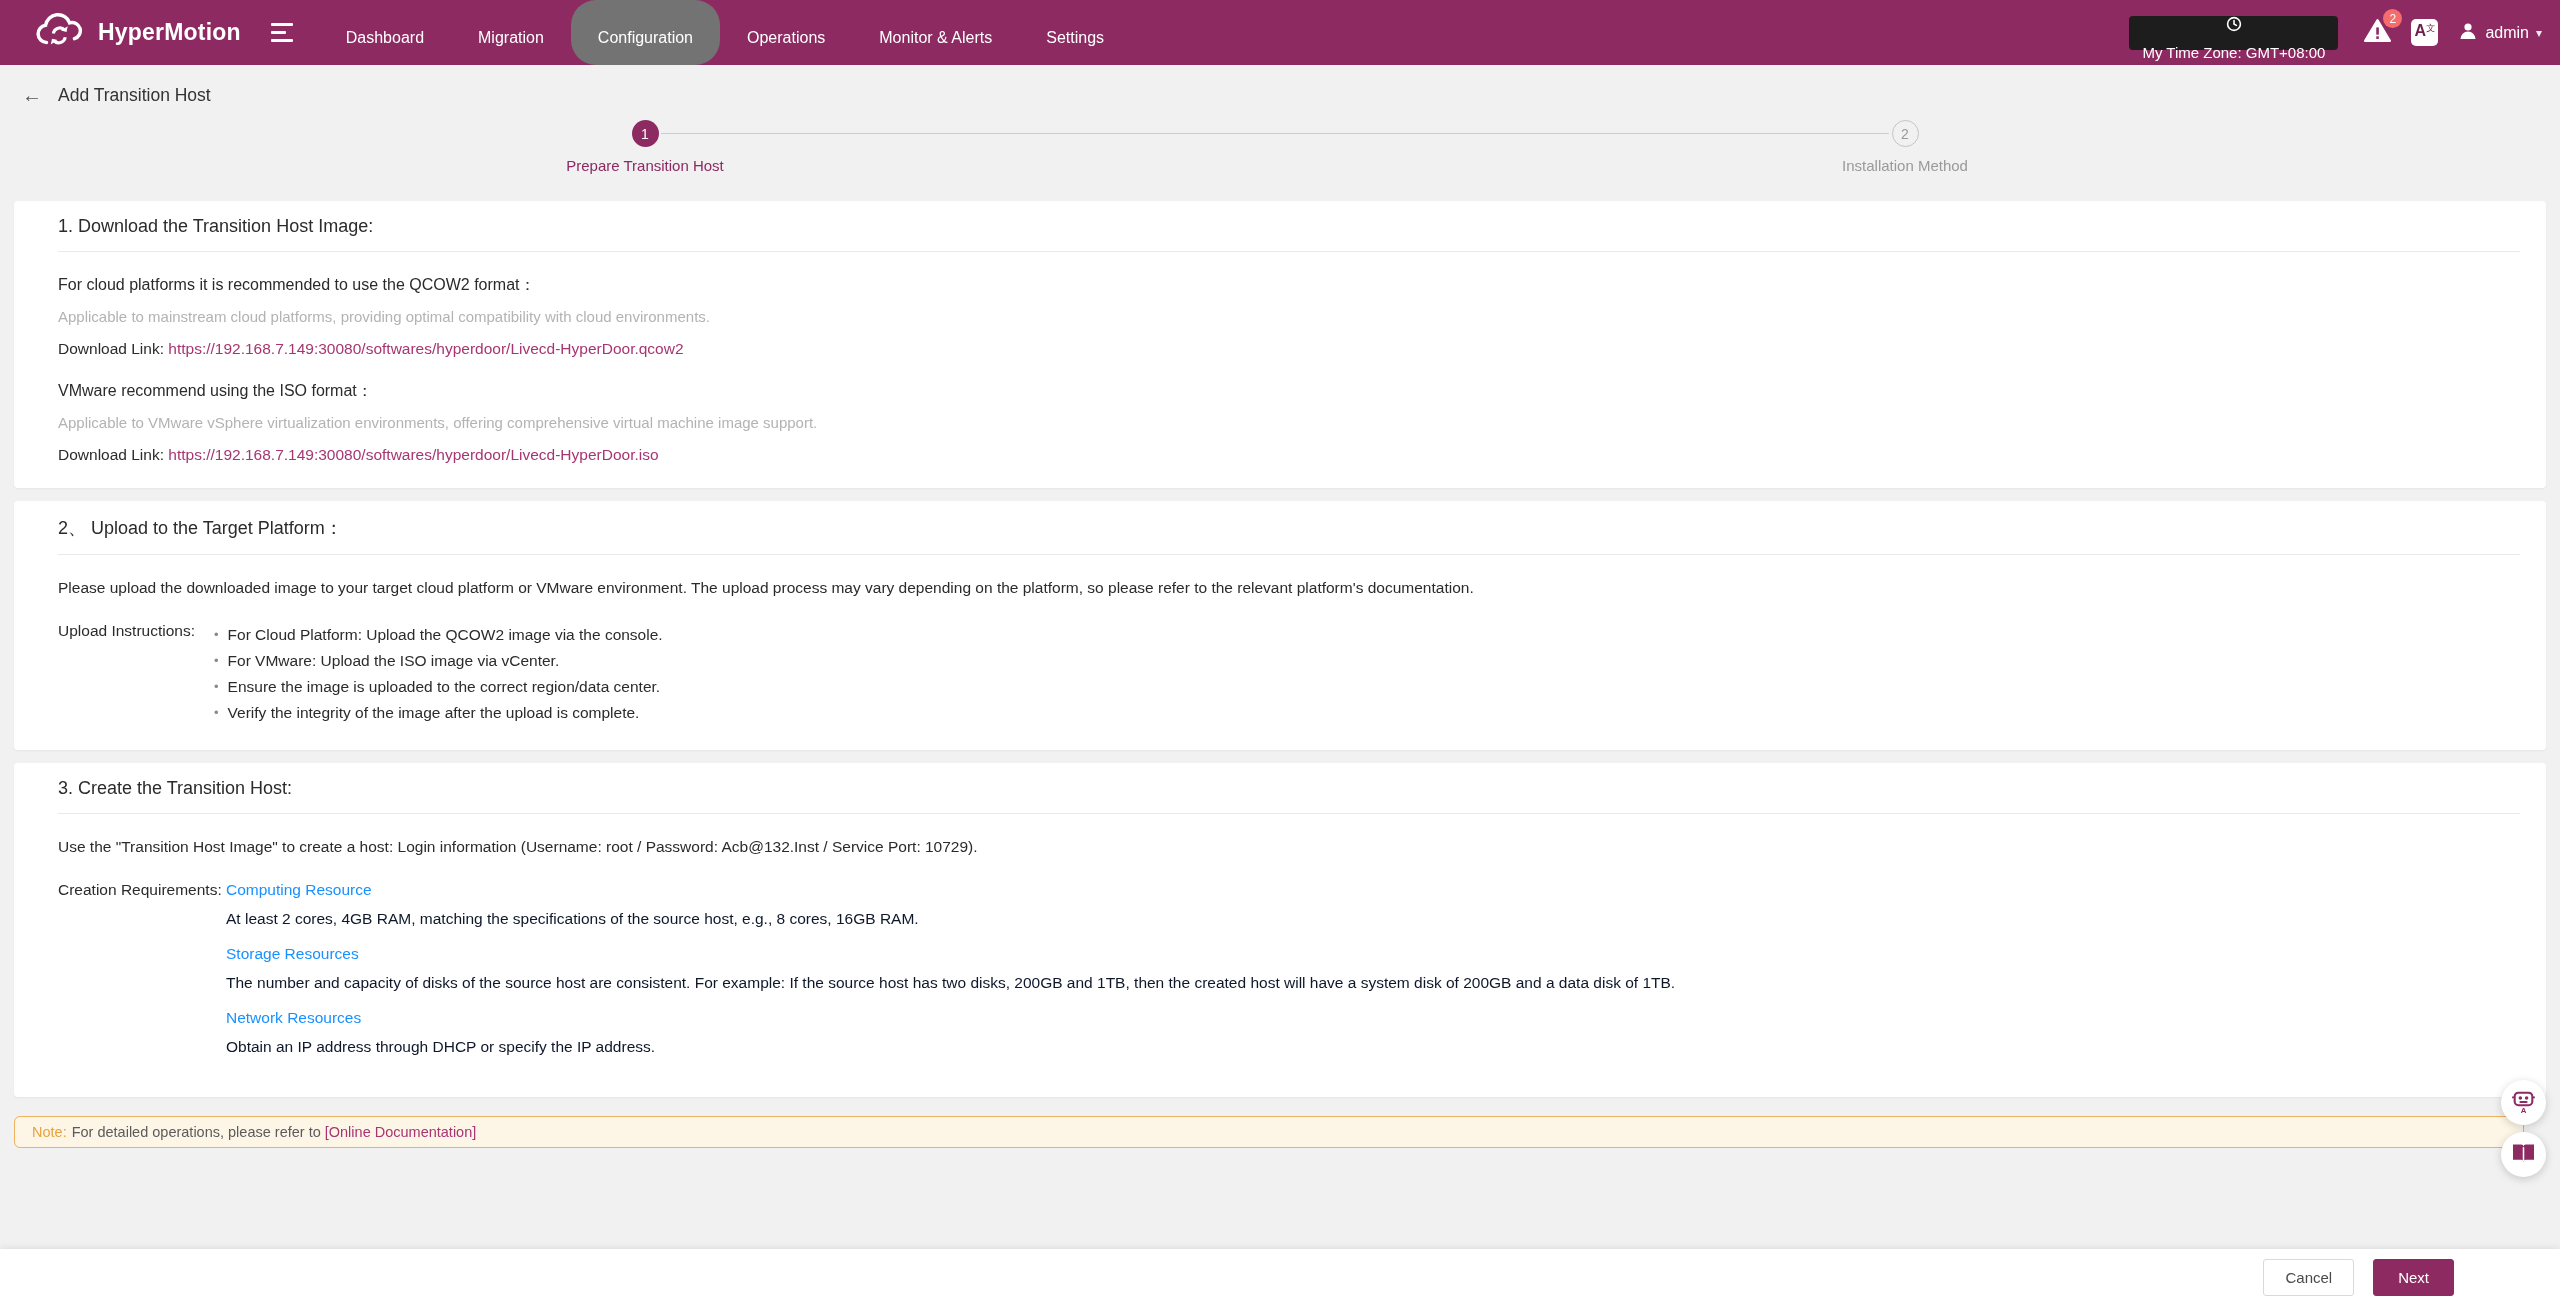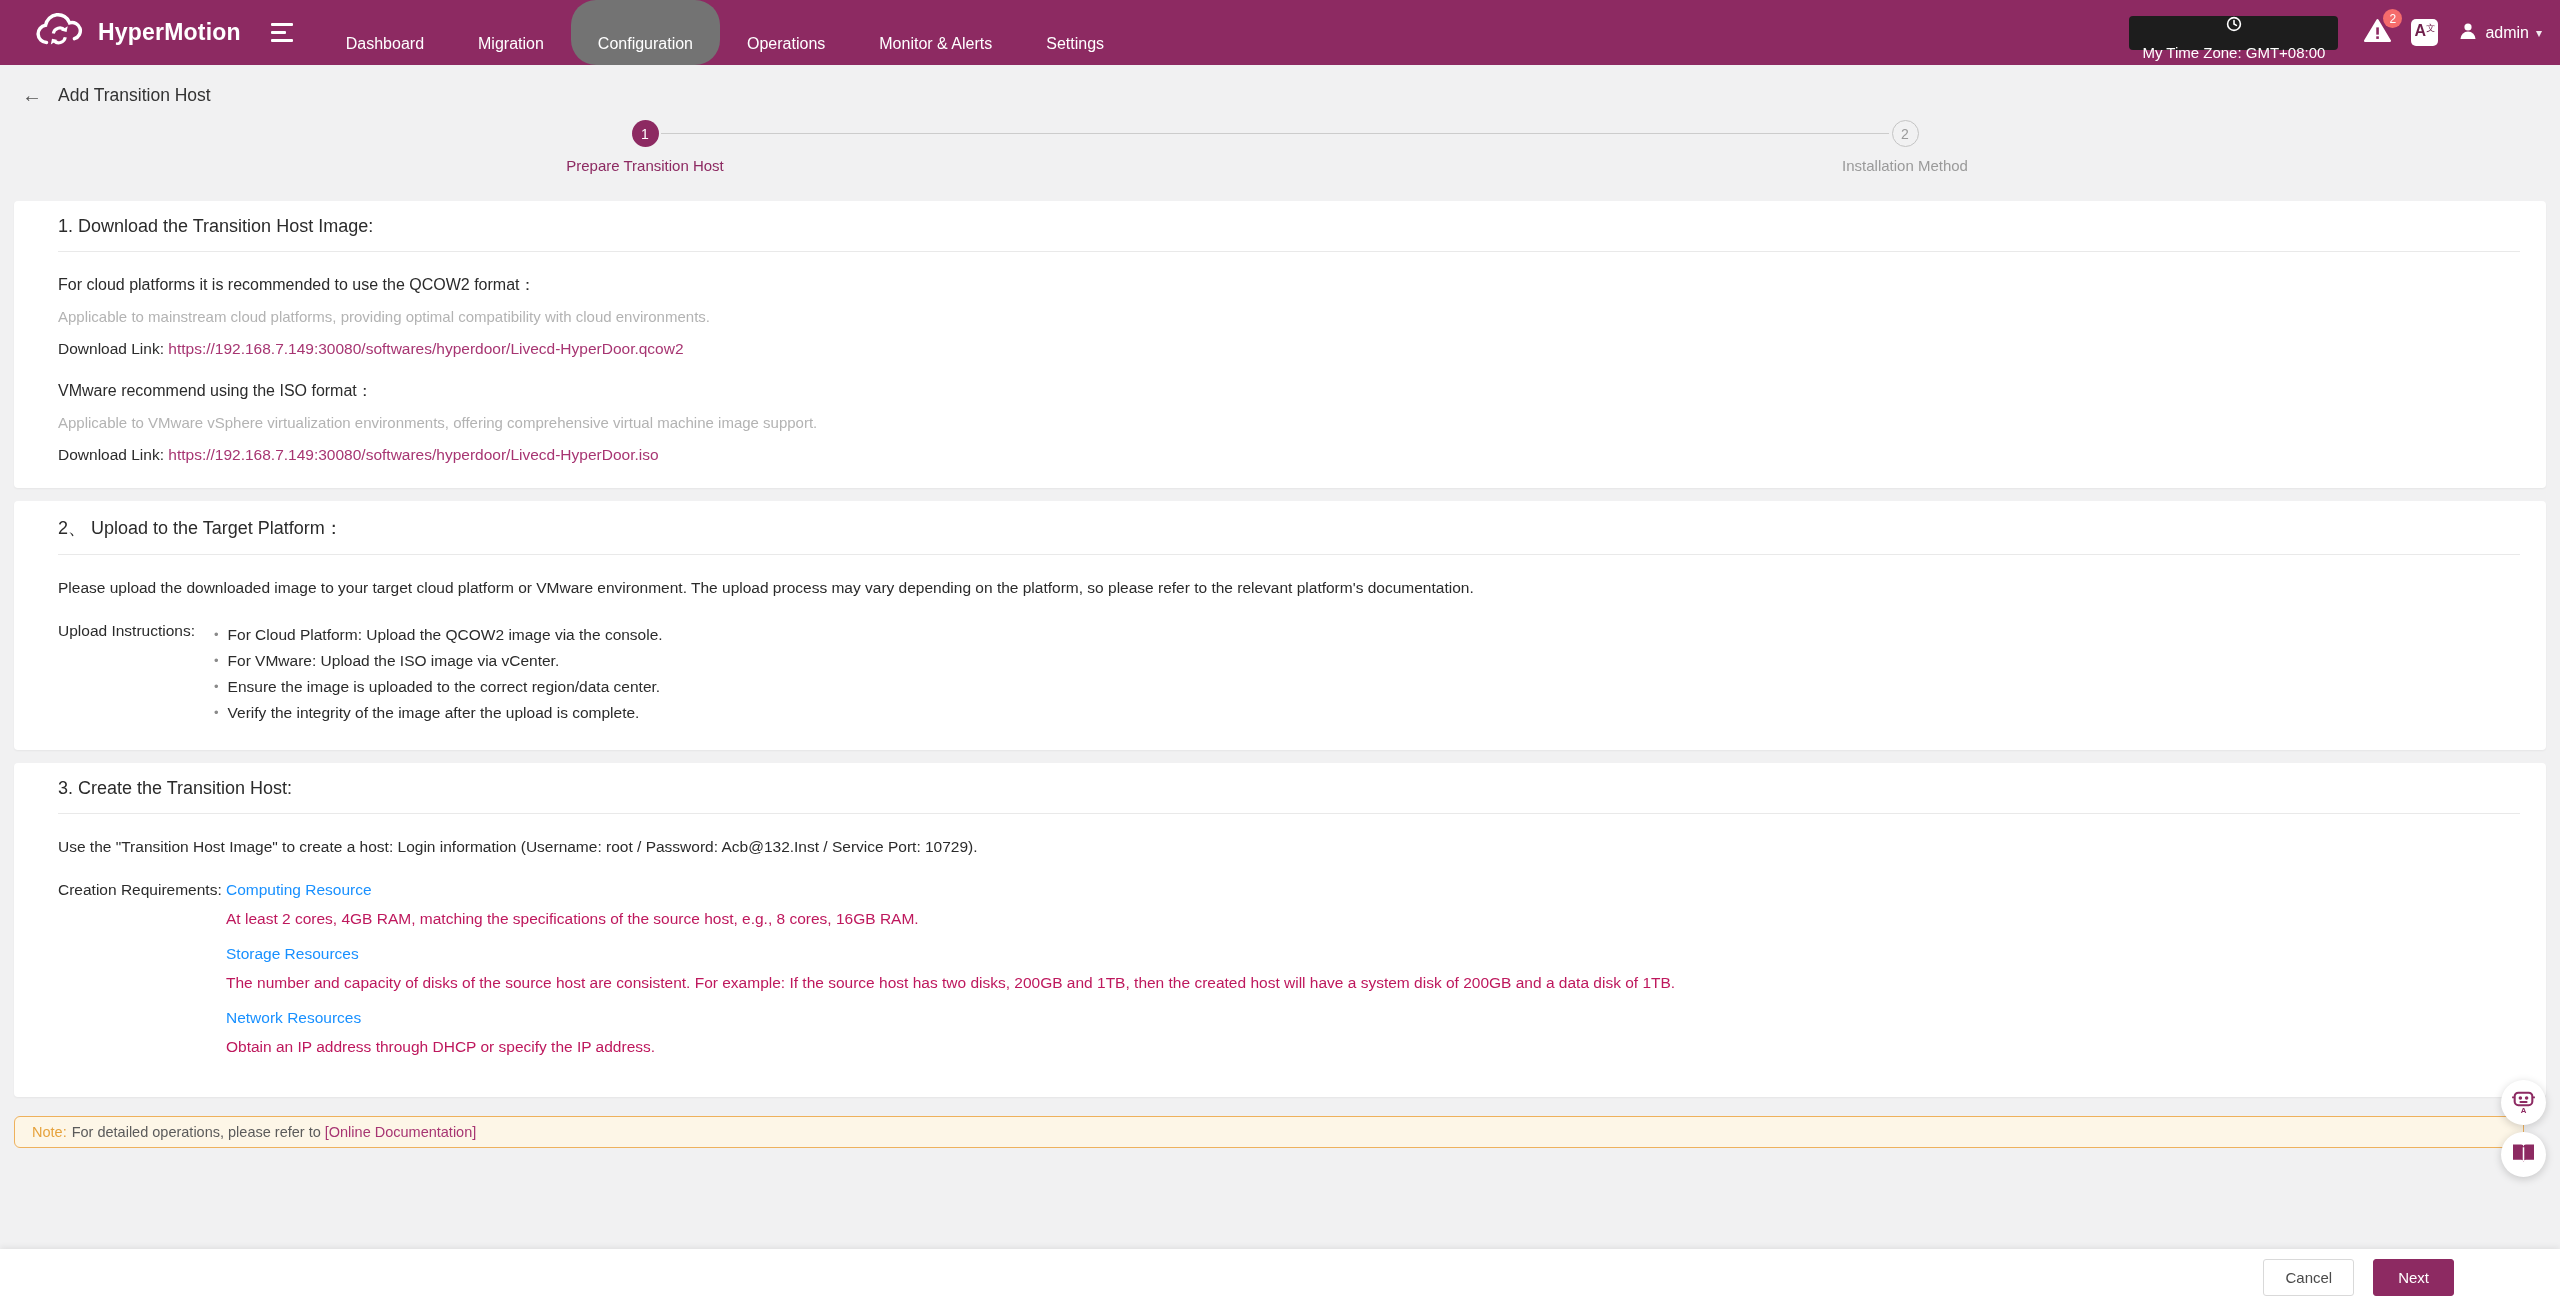--- a/index.html
+++ b/index.html
@@ -8,21 +8,21 @@
 
   
   .header { height:65px; background:#8d2a62; display:flex; align-items:stretch; color:#fff; position:relative; }
   .brand { display:flex; align-items:center; gap:12px; padding-left:34px; }
   .brand-name { font-size:23px; font-weight:bold; letter-spacing:.2px; }
   .hamburger { margin-left:30px; display:flex; flex-direction:column; justify-content:center; gap:5px; cursor:pointer; }
   .hamburger span { display:block; height:3px; background:#fff; border-radius:1px; }
   .hamburger .b1,.hamburger .b3 { width:22px; }
   .hamburger .b2 { width:15px; }
   .nav { display:flex; margin-left:26px; }
-  .nav-item { padding:16px 27px; line-height:56px; font-size:16px; cursor:pointer; white-space:nowrap; }
+  .nav-item { padding:10px 27px; line-height:56px; font-size:16px; cursor:pointer; white-space:nowrap; }
   .nav-item.active { background:#737373;border-radius:25px; }
   .header-right { margin-left:auto; display:flex; align-items:center; gap:20px; padding-right:18px; }
   .tz-badge { background:#1d1d1d; border-radius:4px; height:34px; display:flex; align-items:center; gap:9px; padding:0 13px; font-size:15px; cursor:pointer;flex-direction:column; }
   .warn-wrap { position:relative; cursor:pointer; margin-left:6px; }
   .warn-badge { position:absolute; top:-9px; right:-11px; background:#f56c6c; color:#fff; font-size:12px;
     min-width:19px; height:19px; border-radius:10px; display:flex; align-items:center; justify-content:center; }
   .translate-btn { width:27px; height:27px; background:#fff; border-radius:5px; color:#6e1f4b;
     display:flex; align-items:flex-start; justify-content:center; cursor:pointer; line-height:1; padding-top:4px; }
   .translate-btn .big { font-size:16px; font-weight:bold; }
   .translate-btn .small { font-size:9px; margin-top:1px; }
@@ -58,21 +58,21 @@
   .download-line { font-size:15.5px; color:#2b2b2b; margin-top:15px; }
   .link-magenta { color:#a73572; cursor:pointer; text-decoration:none; }
   .card-intro { font-size:15.5px; color:#2b2b2b; margin-top:24px; }
   .label-row { display:flex; margin-top:25px; font-size:15.5px; }
   .row-label { width:156px; flex:none; color:#2b2b2b; }
   .bullet-list { list-style:none; }
   .bullet-list li { display:flex; gap:9px; line-height:26px; color:#2b2b2b; }
   .bullet { color:#8a8a8a; font-size:13px; line-height:26px; }
   .req-label { width:168px; flex:none; color:#2b2b2b; }
   .req-item .req-link { color:#1890ff; font-size:15.5px; cursor:pointer; display:inline-block; }
-  .req-item .req-desc { color:#be185d; font-size:15.5px; margin:11px 0 17px 0; }
+  .req-item .req-desc { color:#0f172a; font-size:15.5px; margin:11px 0 17px 0; }
 
   
   .note-bar { margin:19px 36px 0 14px; background:#fdf6e7; border:1px solid #eeb15c; border-radius:6px;
     height:32px; display:flex; align-items:center; padding:0 17px; font-size:14.5px; }
   .note-label { color:#e6a23c; margin-right:5px; }
   .note-text { color:#5b5b5b; }
   .note-link { color:#a73572; margin-left:4px; cursor:pointer; }
 
   
   .fab { position:absolute; right:14px; width:45px; height:45px; background:#fff; border-radius:50%;

